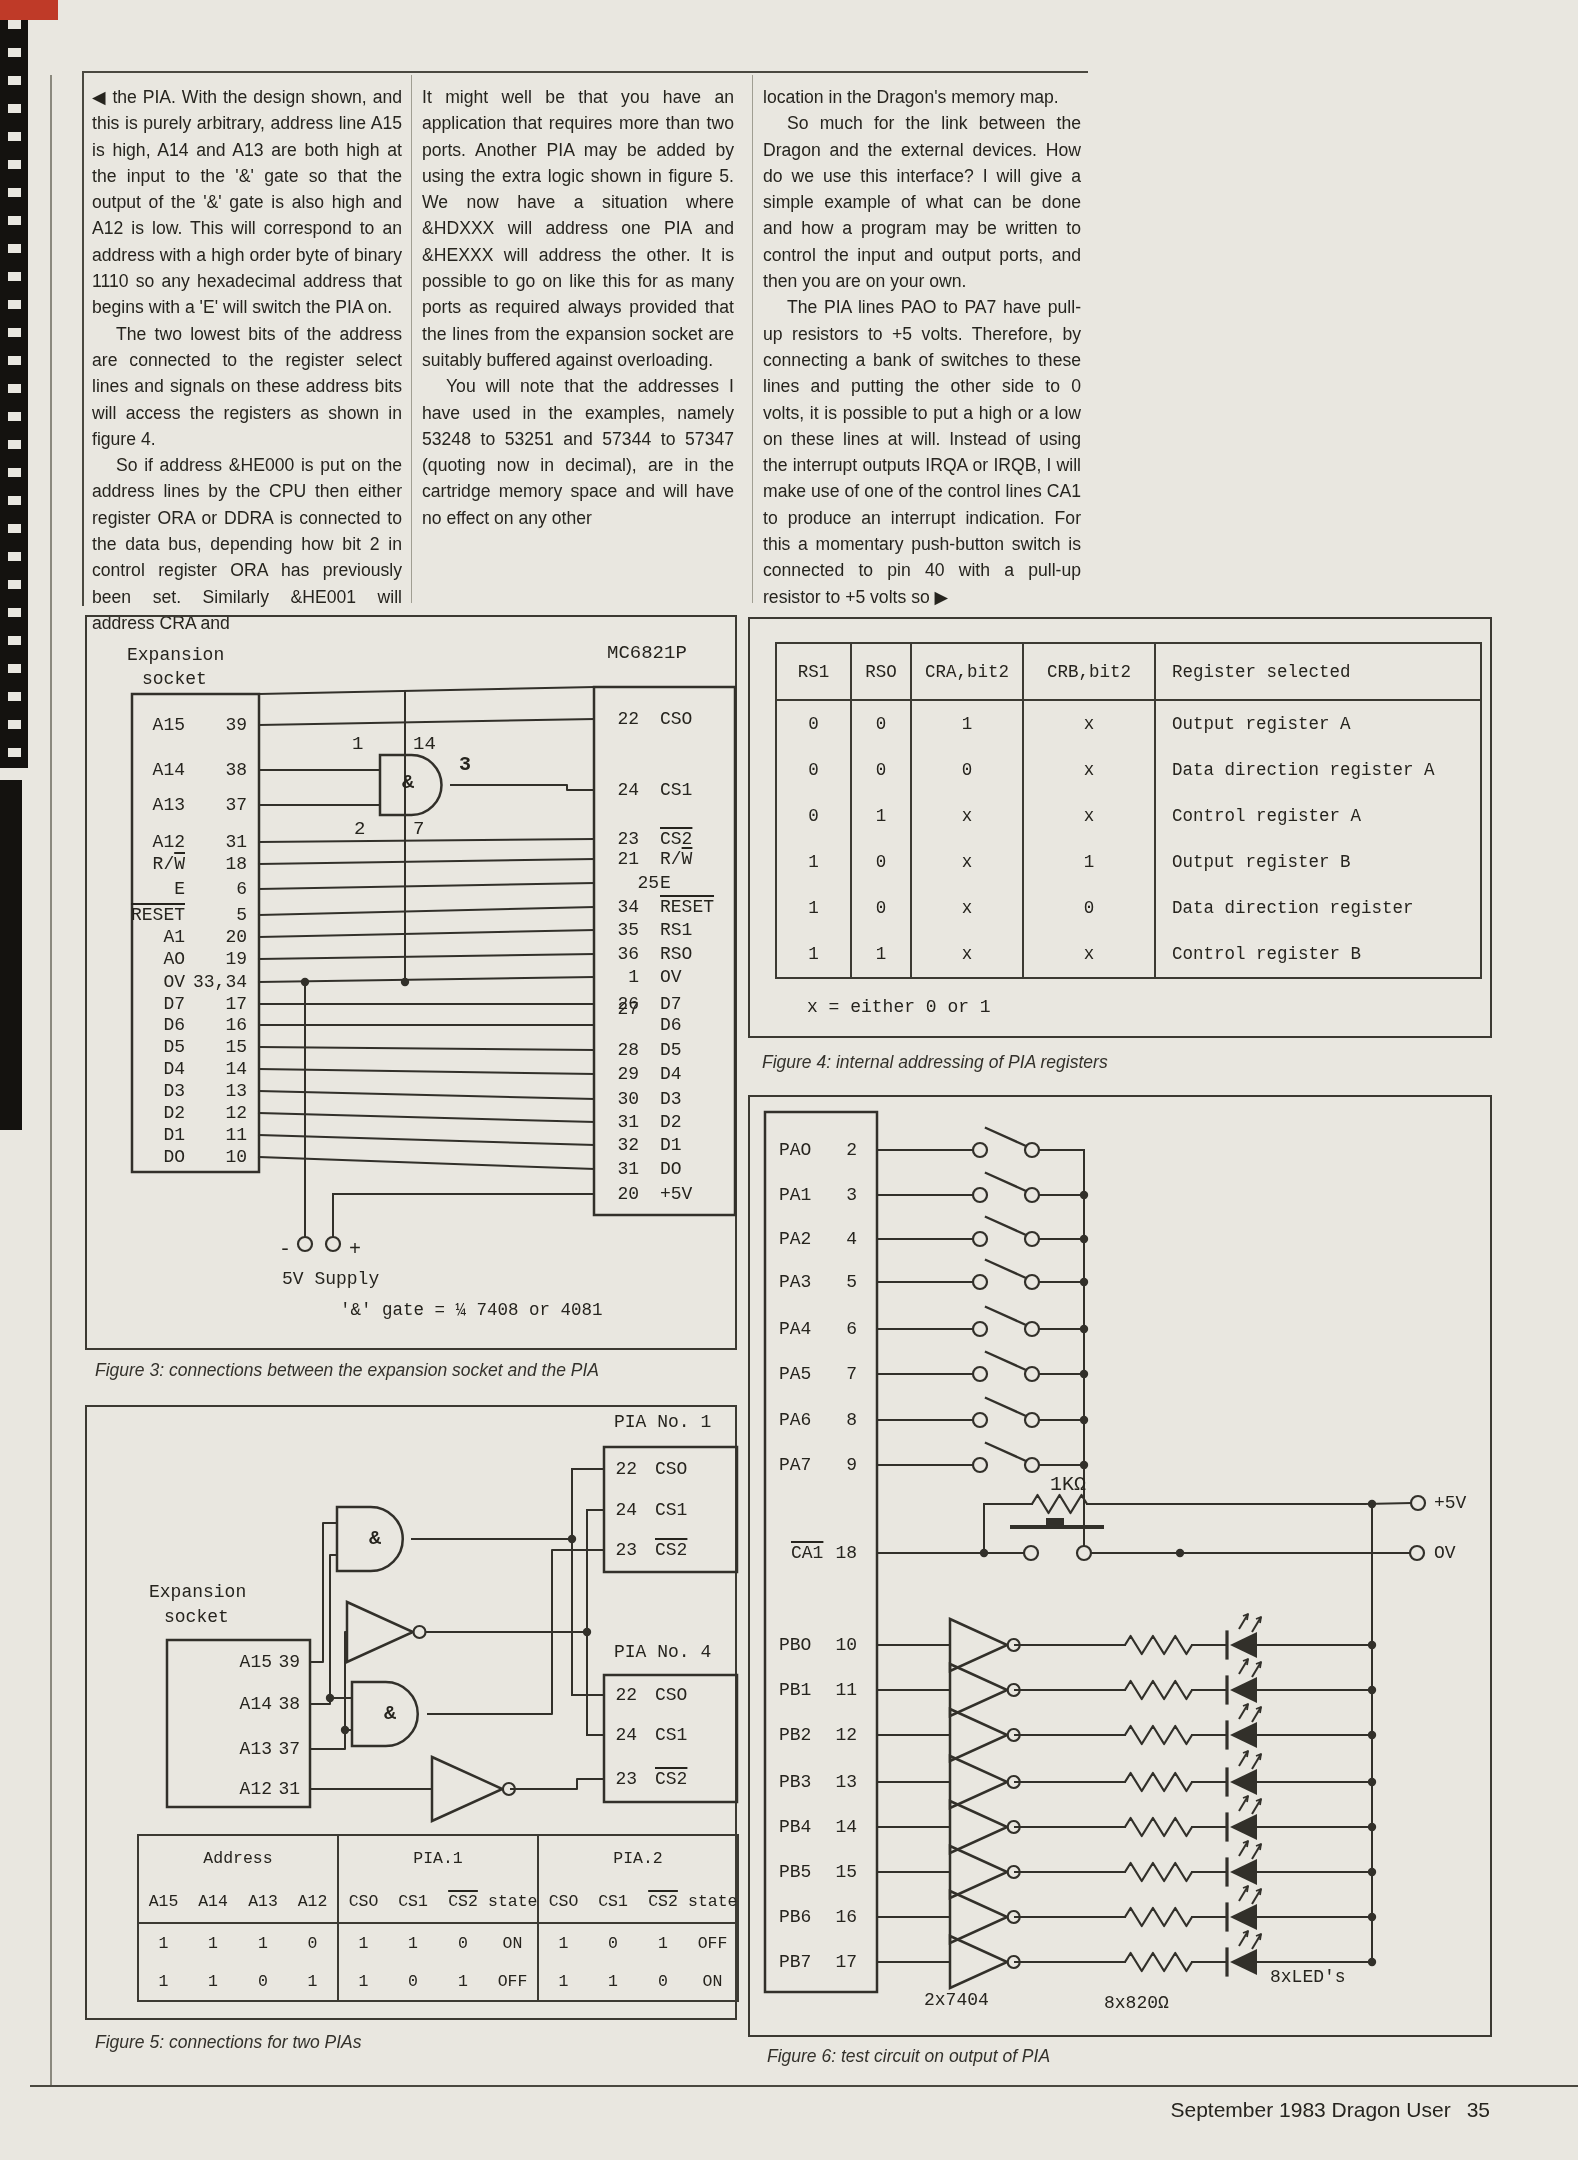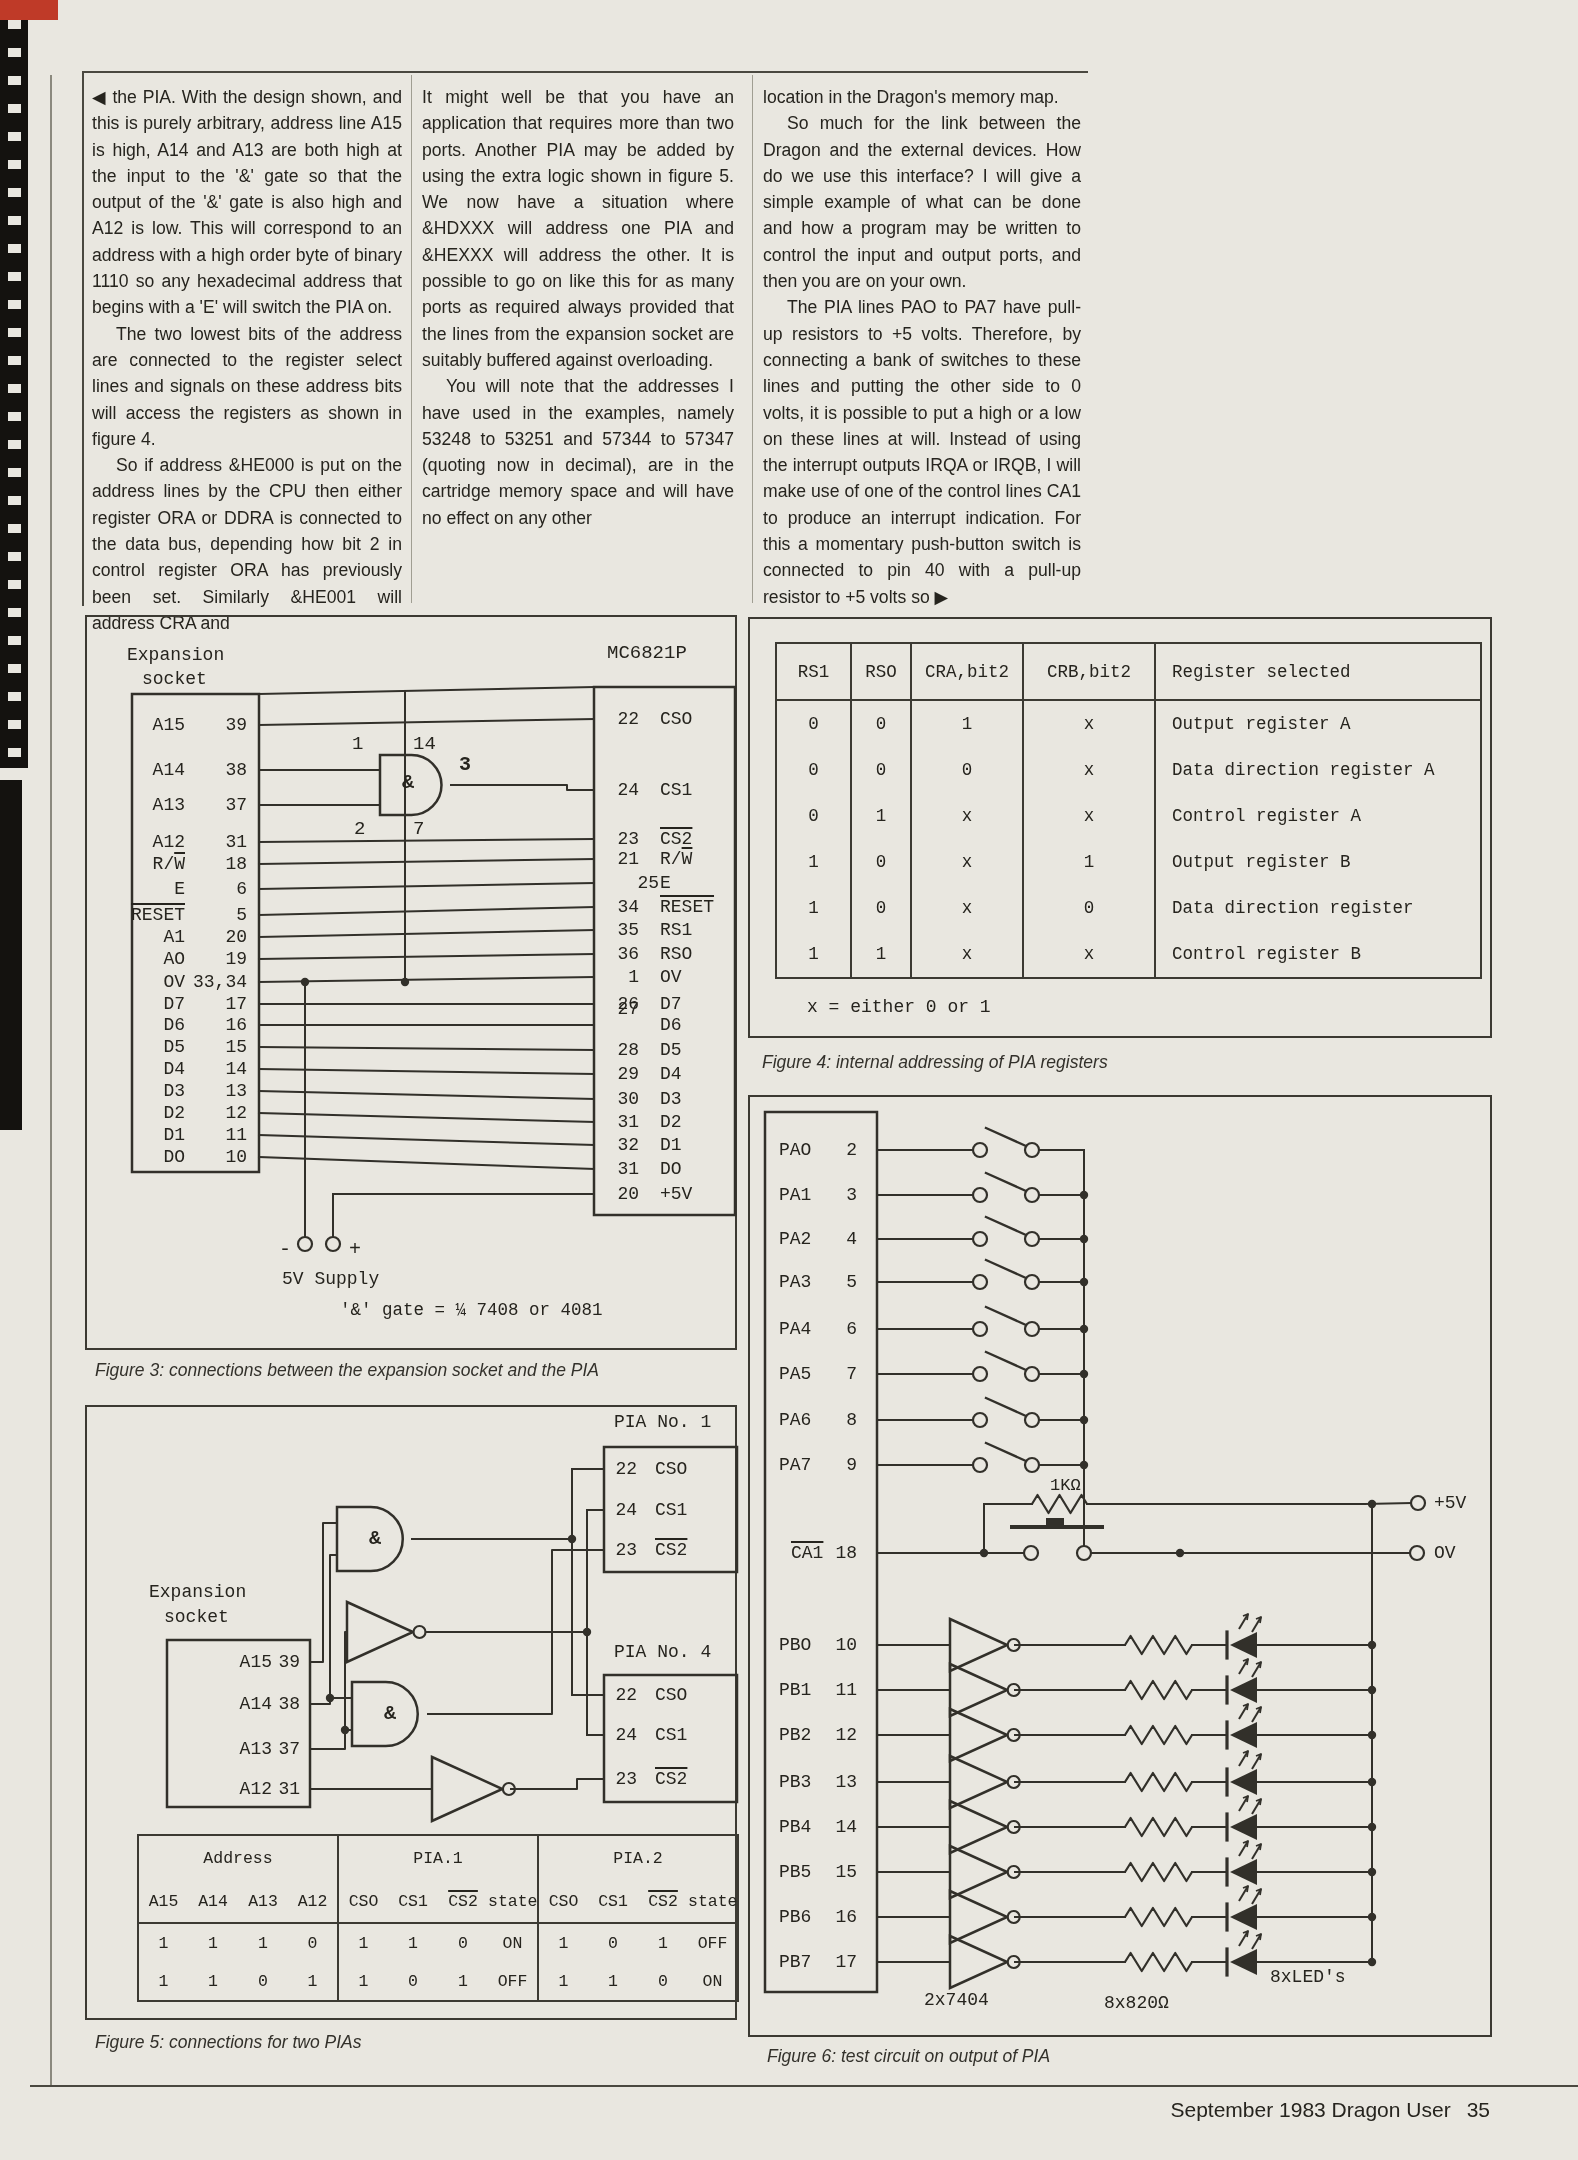--- a/index.html
+++ b/index.html
@@ -606,21 +606,21 @@
       <div class="mlabel" style="left: 29px; top: 685px;">PB3</div>
       <div class="mlabel r" style="left: 107px; top: 685px;">13</div>
       <div class="mlabel" style="left: 29px; top: 730px;">PB4</div>
       <div class="mlabel r" style="left: 107px; top: 730px;">14</div>
       <div class="mlabel" style="left: 29px; top: 775px;">PB5</div>
       <div class="mlabel r" style="left: 107px; top: 775px;">15</div>
       <div class="mlabel" style="left: 29px; top: 820px;">PB6</div>
       <div class="mlabel r" style="left: 107px; top: 820px;">16</div>
       <div class="mlabel" style="left: 29px; top: 865px;">PB7</div>
       <div class="mlabel r" style="left: 107px; top: 865px;">17</div>
-      <div class="mlabel" style="left: 300px; top: 388px; font-size: 17px; text-align: center;">1KΩ</div>
+      <div class="mlabel" style="left: 300px; top: 388px; font-size: 20px; text-align: center;">1KΩ</div>
       <div class="mlabel" style="left: 684px; top: 406px;">+5V</div>
       <div class="mlabel" style="left: 684px; top: 456px;">OV</div>
       <div class="mlabel" style="left: 174px; top: 903px;">2x7404</div>
       <div class="mlabel" style="left: 354px; top: 906px;">8x820Ω</div>
       <div class="mlabel" style="left: 520px; top: 880px;">8xLED's</div>
     </div>
   <div class="figcap" style="left:767px;top:2046px;">Figure 6: test circuit on output of PIA</div>
 
   <div class="footer-line"></div>
   <div class="footer">

